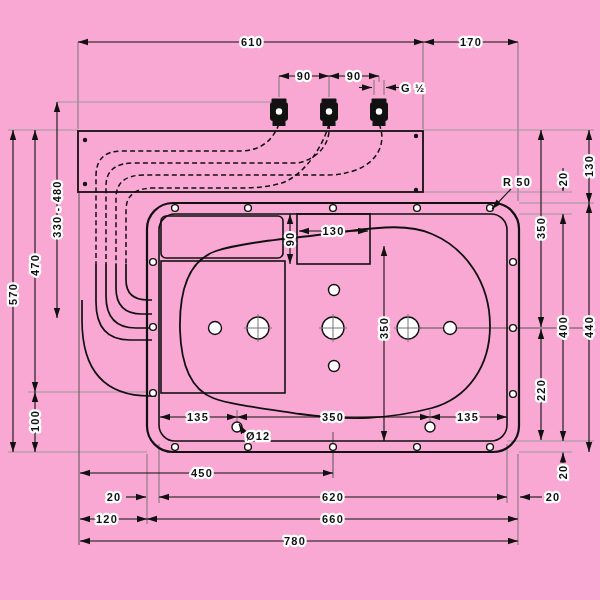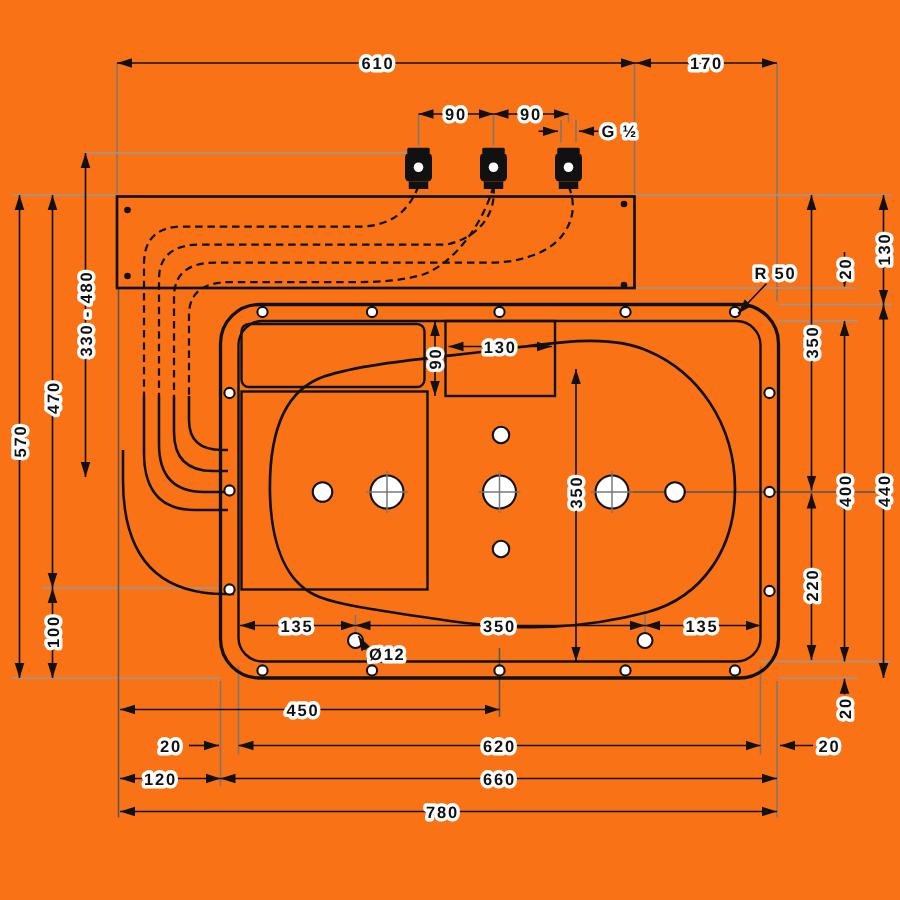--- a/index.html
+++ b/index.html
@@ -1,16 +1,16 @@
 <!DOCTYPE html>
 <html><head>
 <meta charset="utf-8">
 <style>
   html,body{margin:0;padding:0;background:#fff;}
-  .canvas{position:relative;width:600px;height:600px;background:#f97316;overflow:hidden;}
+  .canvas{position:relative;width:600px;height:600px;background:#f9a8d4;overflow:hidden;}
   svg{display:block;}
   text{
     font-family:"Liberation Sans",sans-serif;
     font-size:11px;
     font-weight:bold;
     letter-spacing:1.2px;
     fill:#111;
     paint-order:stroke fill;
     stroke:#fff;
     stroke-width:4.5px;

